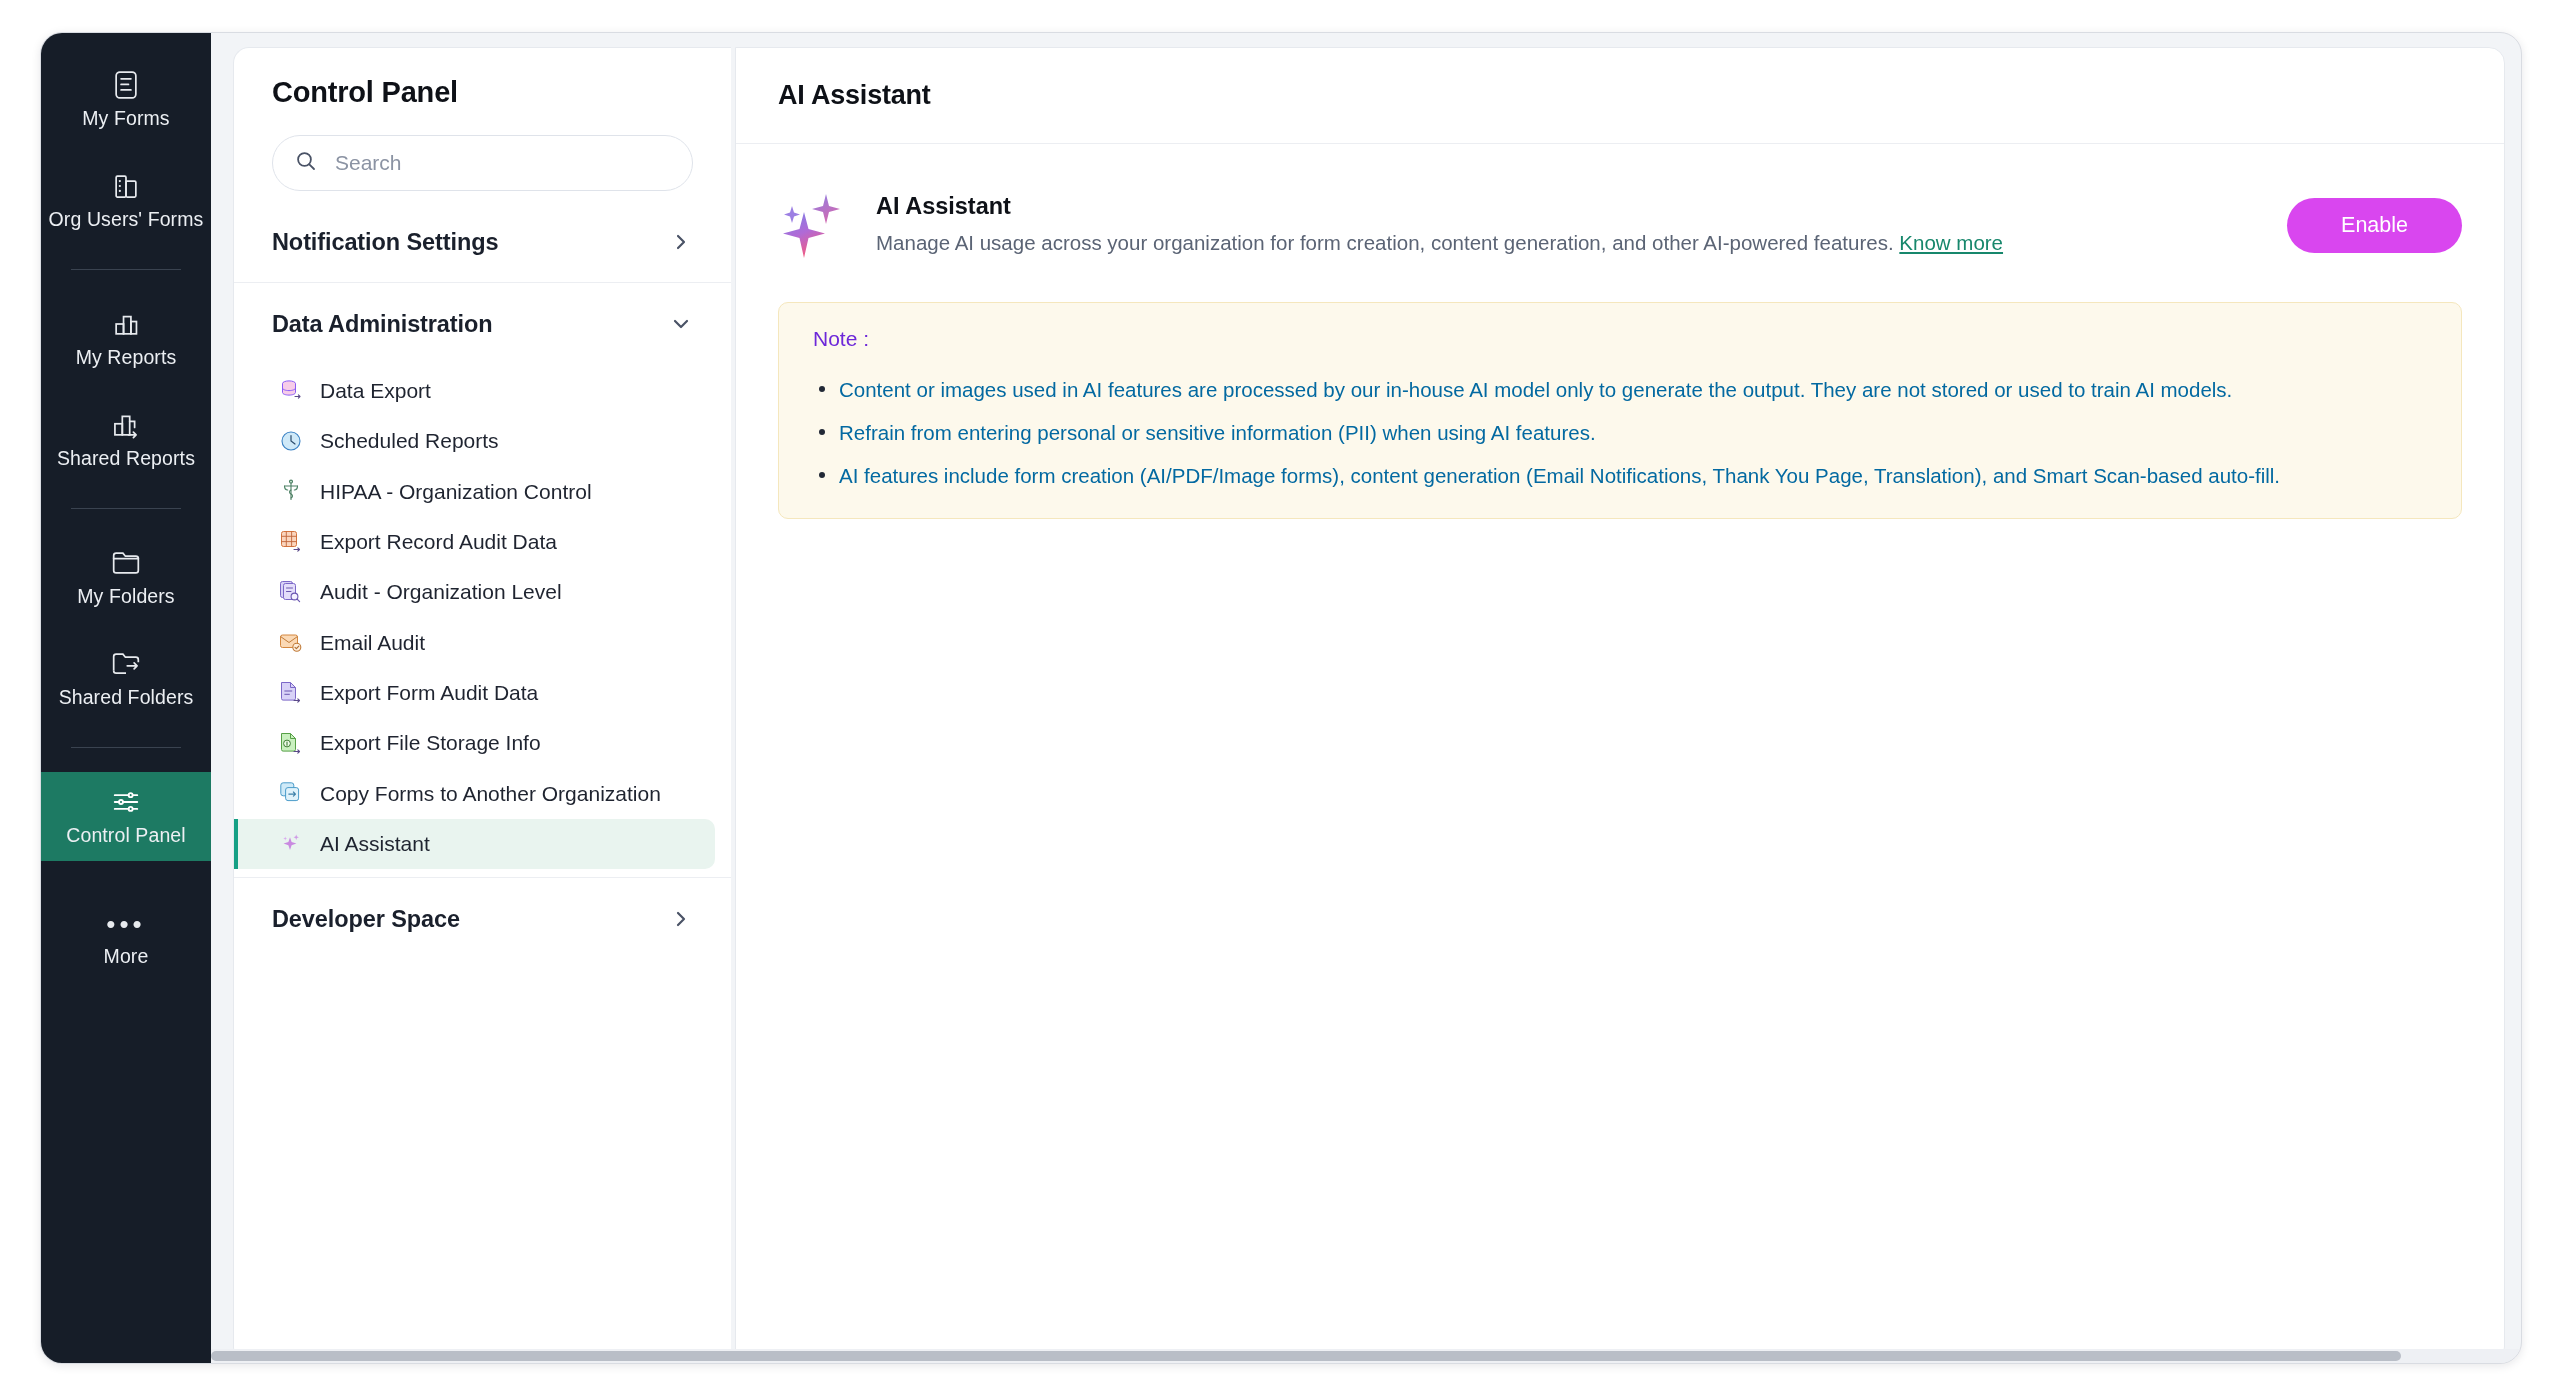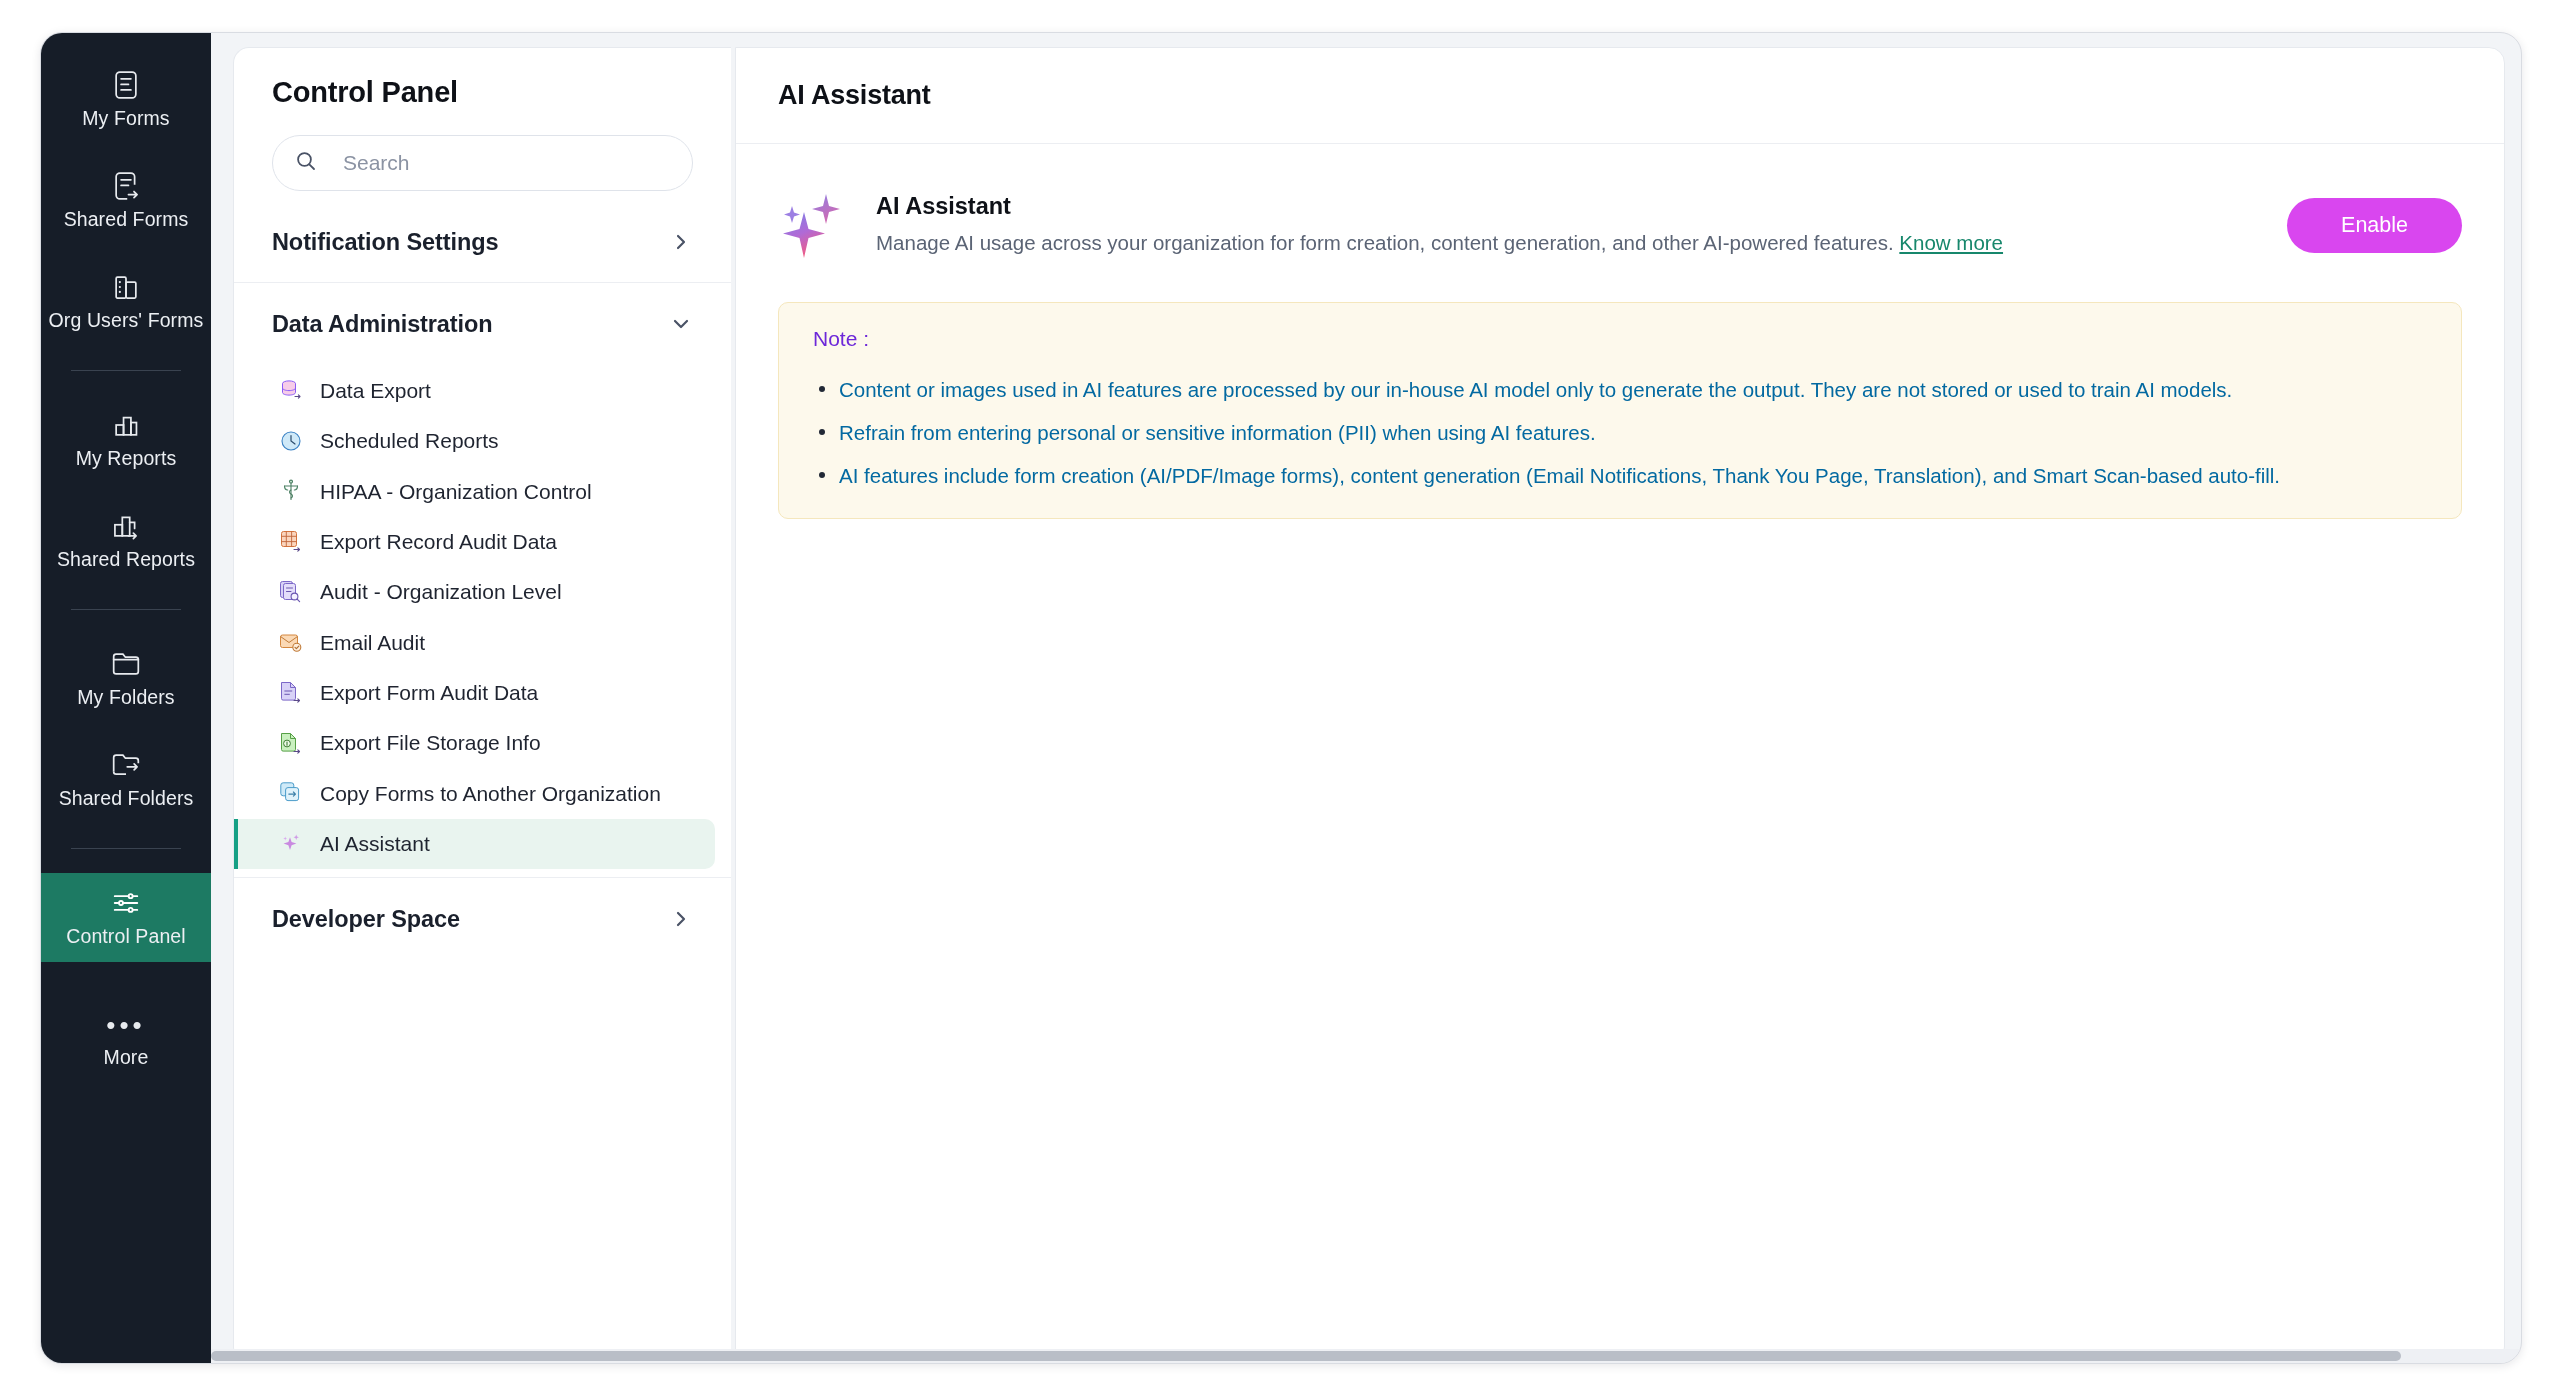--- a/index.html
+++ b/index.html
@@ -95,21 +95,21 @@
   .cp-title {
     font-size: 29px;
     font-weight: bold;
     color: #0e1117;
     letter-spacing: -0.2px;
   }
   .cp-search-wrap { padding: 22px 38px 10px 38px; }
   .cp-search {
     display: flex;
     align-items: center;
-    gap: 26px;
+    gap: 18px;
     height: 56px;
     border: 1px solid #dfe3ea;
     border-radius: 30px;
     padding: 0 22px;
   }
   .cp-search input {
     border: 0; outline: 0;
     font-size: 21px;
     font-family: "Liberation Sans", sans-serif;
     color: #3a4354;
@@ -276,30 +276,20 @@
     <div class="rail-item">
       <span class="rail-ico">
         <svg width="30" height="32" viewBox="0 0 24 26" fill="none" stroke="#e7eaee" stroke-width="1.4">
           <rect x="4" y="2.5" width="16" height="21" rx="3"></rect>
           <path d="M8 8h8M8 12.5h6M8 17h8" stroke-linecap="round"></path>
         </svg>
       </span>
       <span class="rail-label">My Forms</span>
     </div>
 
-    <div class="rail-item">
-      <span class="rail-ico">
-        <svg width="30" height="32" viewBox="0 0 24 26" fill="none" stroke="#e7eaee" stroke-width="1.4">
-          <path d="M19 12V5.5a3 3 0 0 0-3-3H7a3 3 0 0 0-3 3v15a3 3 0 0 0 3 3h6"></path>
-          <path d="M8 8h8M8 12.5h6" stroke-linecap="round"></path>
-          <path d="M14 20h7m-2.5-2.5L21 20l-2.5 2.5" stroke-linecap="round" stroke-linejoin="round"></path>
-        </svg>
-      </span>
-      <span class="rail-label">Shared Forms</span>
-    </div>
 
     <div class="rail-item">
       <span class="rail-ico">
         <svg width="30" height="32" viewBox="0 0 24 26" fill="none" stroke="#e7eaee" stroke-width="1.4">
           <rect x="4" y="5" width="8" height="17" rx="1"></rect>
           <rect x="12" y="9" width="8" height="13" rx="1"></rect>
           <path d="M7 9h.01M7 13h.01M7 17h.01" stroke-linecap="round" stroke-width="1.8"></path>
         </svg>
       </span>
       <span class="rail-label">Org Users' Forms</span>

